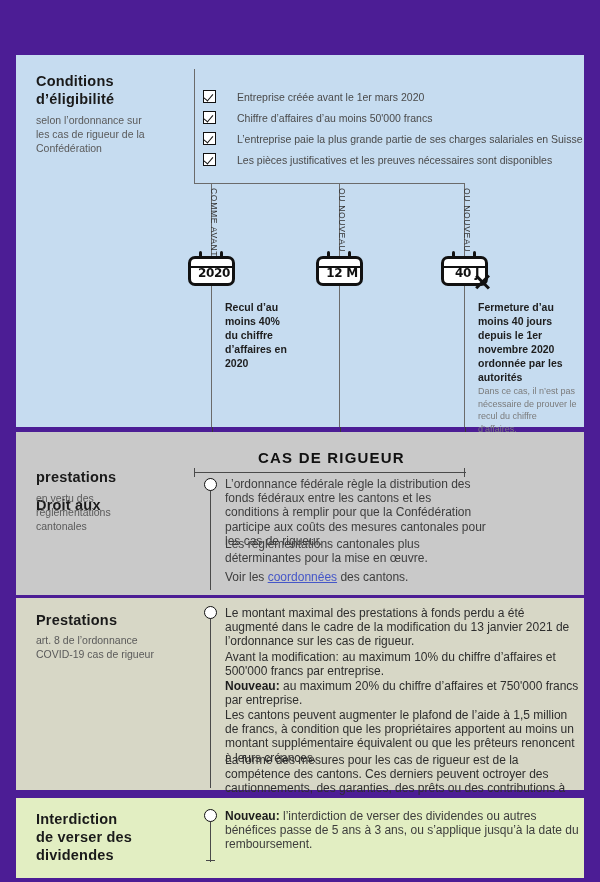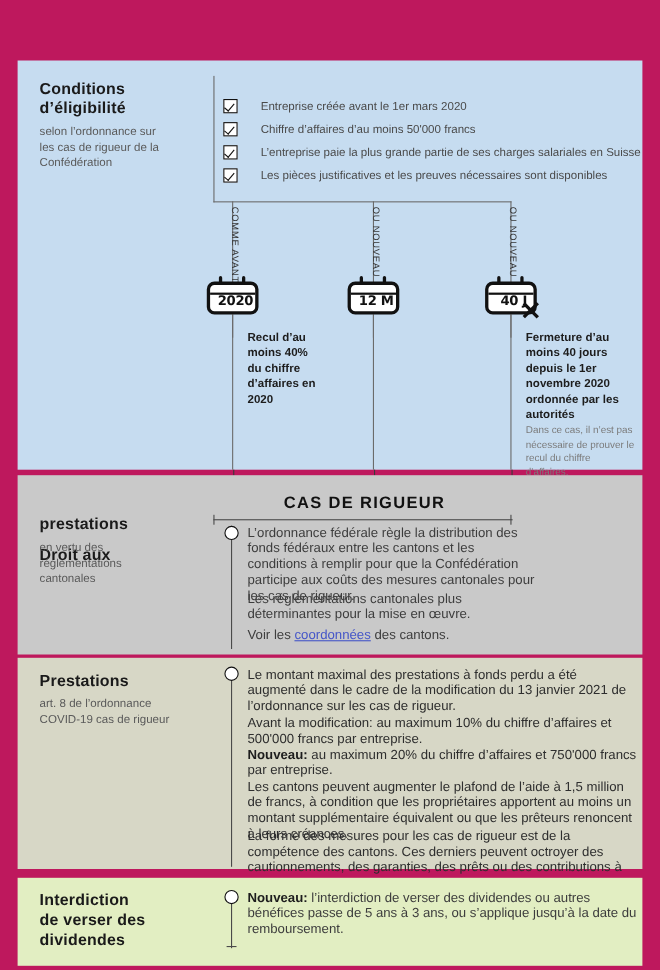--- a/index.html
+++ b/index.html
@@ -1,17 +1,17 @@
 <!DOCTYPE html>
 <html><head>
 <meta charset="utf-8">
 <style>
   html,body{margin:0;padding:0;background:#000;}
   body{width:600px;height:882px;font-family:"Liberation Sans",sans-serif;position:relative;overflow:hidden;}
-  .page{position:absolute;left:0;top:0;width:600px;height:882px;background:#be185d;}
+  .page{position:absolute;left:0;top:0;width:600px;height:882px;background:#4c1d95;}
 
   .panel{position:absolute;left:16px;width:568px;box-sizing:border-box;}
   .panel-blue{top:55px;height:372px;background:#c6dcf0;}
   .panel-gray{top:432px;height:163px;background:#c9c9c9;}
   .panel-beige{top:598px;height:192px;background:#d7d7c6;}
   .panel-green{top:798px;height:80px;background:#e2eec2;}
 
   .sec-title{position:absolute;font-size:14.5px;font-weight:bold;color:#1a1a1a;line-height:18px;letter-spacing:.2px;}
   .sec-sub{position:absolute;font-size:10.5px;color:#5a5a5a;line-height:14px;}
 

